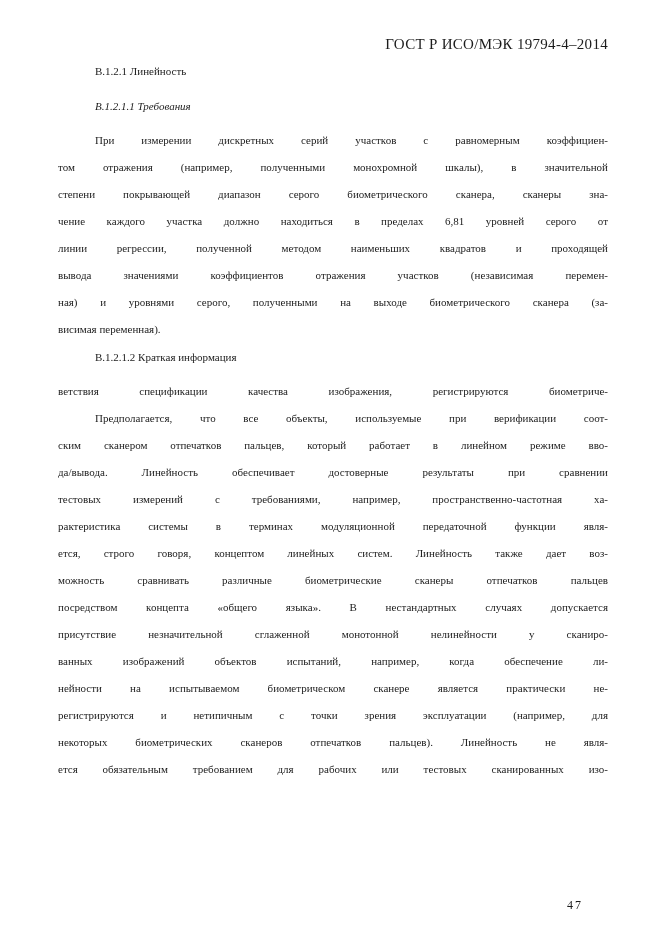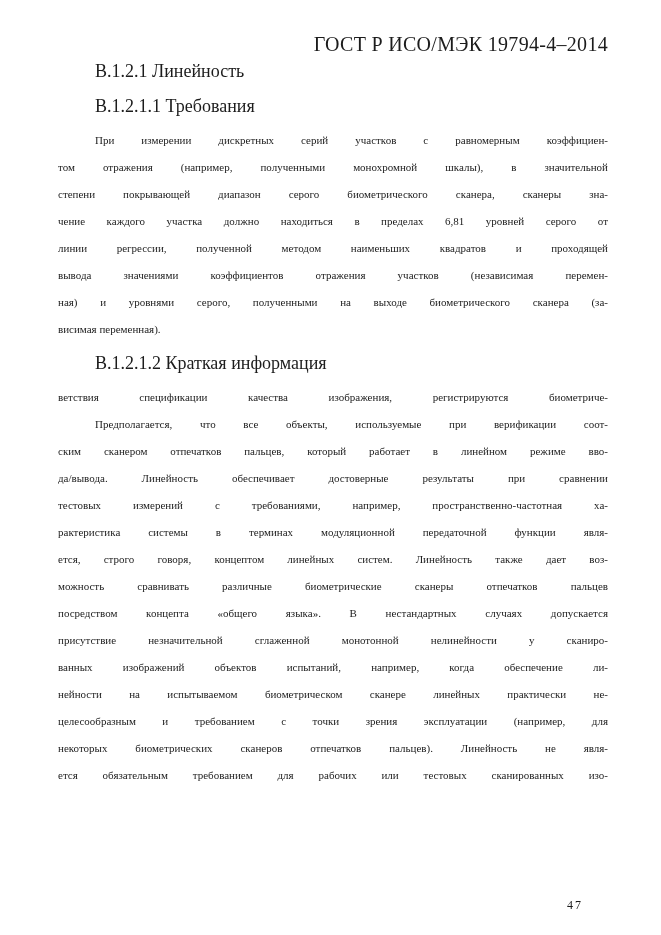--- a/index.html
+++ b/index.html
@@ -14,33 +14,33 @@
   }
   .page {
     position: absolute;
     inset: 0;
     padding: 0 53px 0 58px;
     box-sizing: border-box;
   }
   .running-header {
     margin-top: 31px;
     line-height: 27px;
-    font-size: 20px;
+    font-size: 15px;
     text-align: right;
     letter-spacing: 0.3px;
   }
   .heading {
-    font-size: 18px;
+    font-size: 11px;
     line-height: 27px;
     text-indent: 37px;
     text-align: left;
   }
   .heading-linearity   { margin-top: 0; }
-  .heading-requirements{ margin-top: 8px; }
-  .heading-summary     { margin-top: 7px; }
+  .heading-requirements{ margin-top: 8px; font-style: italic; }
+  .heading-summary     { margin-top: 1px; }
   .paragraph { margin-top: 7px; }
   .line {
     font-size: 11px;
     line-height: 27px;
     text-align: justify;
     text-align-last: justify;
   }
   .line.indent { text-indent: 37px; }
   .line.end {
     text-align: left;
@@ -83,22 +83,22 @@
     <div class="line indent">Предполагается, что все объекты, используемые при верификации соот-</div>
     <div class="line">ским сканером отпечатков пальцев, который работает в линейном режиме вво-</div>
     <div class="line">да/вывода. Линейность обеспечивает достоверные результаты при сравнении</div>
     <div class="line">тестовых измерений с требованиями, например, пространственно-частотная ха-</div>
     <div class="line">рактеристика системы в терминах модуляционной передаточной функции явля-</div>
     <div class="line">ется, строго говоря, концептом линейных систем. Линейность также дает воз-</div>
     <div class="line">можность сравнивать различные биометрические сканеры отпечатков пальцев</div>
     <div class="line">посредством концепта «общего языка». В нестандартных случаях допускается</div>
     <div class="line">присутствие незначительной сглаженной монотонной нелинейности у сканиро-</div>
     <div class="line">ванных изображений объектов испытаний, например, когда обеспечение ли-</div>
-    <div class="line">нейности на испытываемом биометрическом сканере линейных практически не-</div>
-    <div class="line">целесообразным и требованием с точки зрения эксплуатации (например, для</div>
+    <div class="line">нейности на испытываемом биометрическом сканере является практически не-</div>
+    <div class="line">регистрируются и нетипичным с точки зрения эксплуатации (например, для</div>
     <div class="line">некоторых биометрических сканеров отпечатков пальцев). Линейность не явля-</div>
     <div class="line">ется обязательным требованием для рабочих или тестовых сканированных изо-</div>
 
   </div>
 
   <div class="page-number">47</div>
 
 </div>
 
 </body></html>

